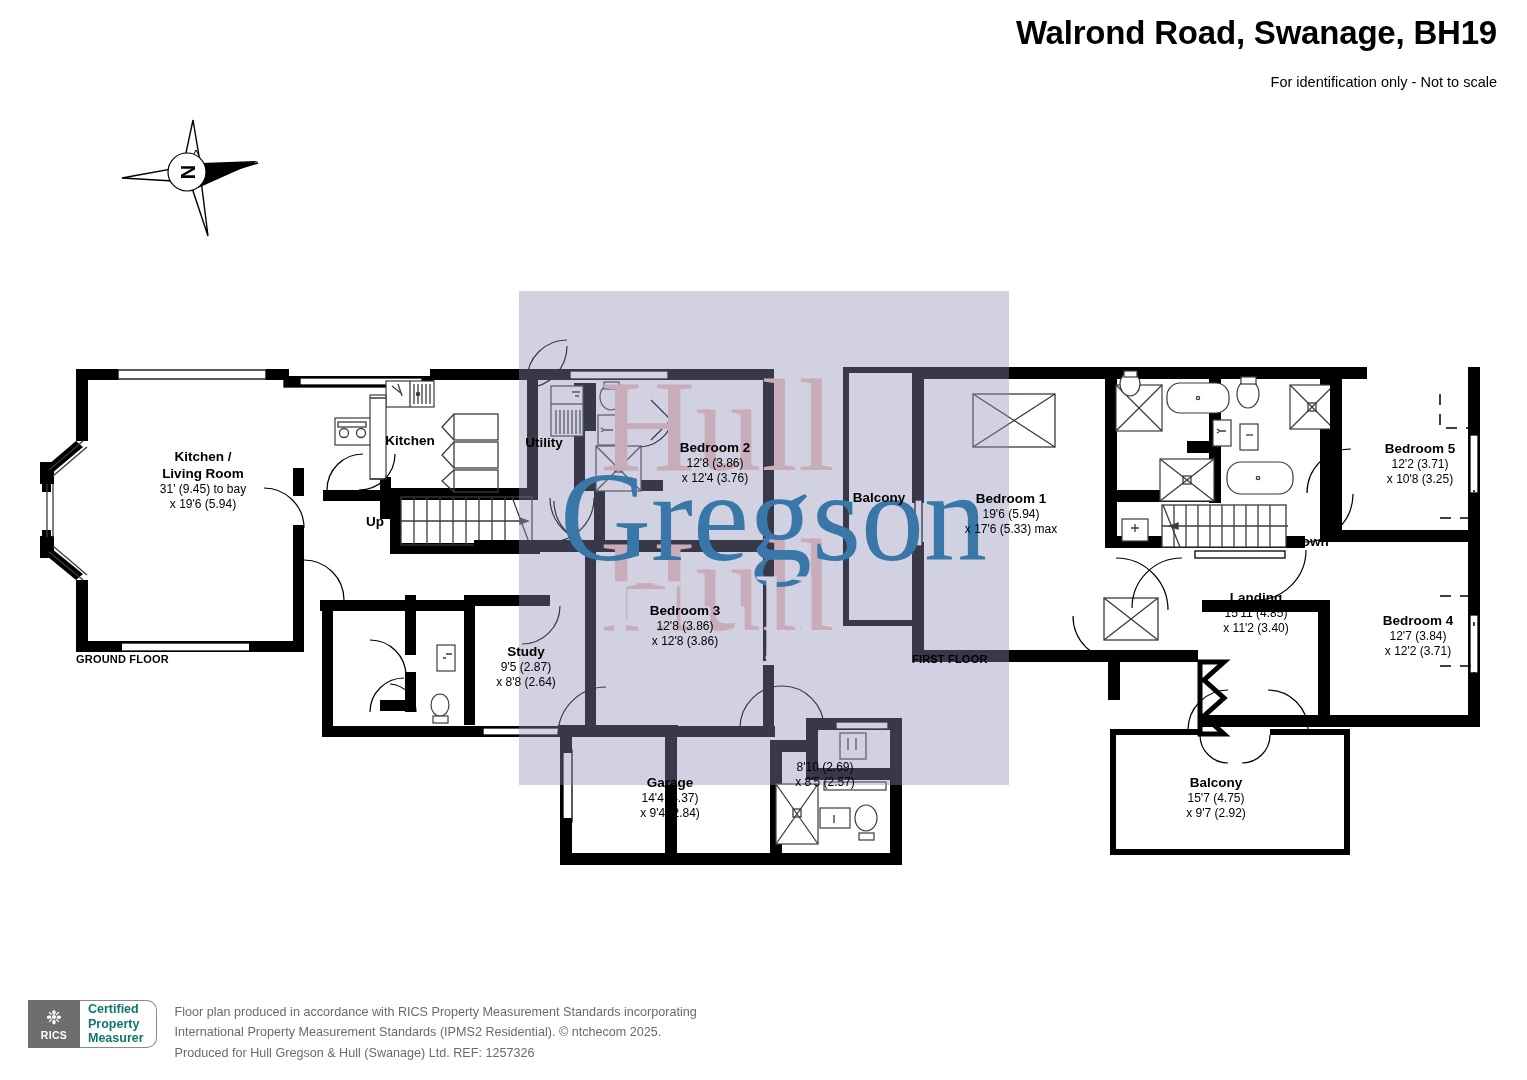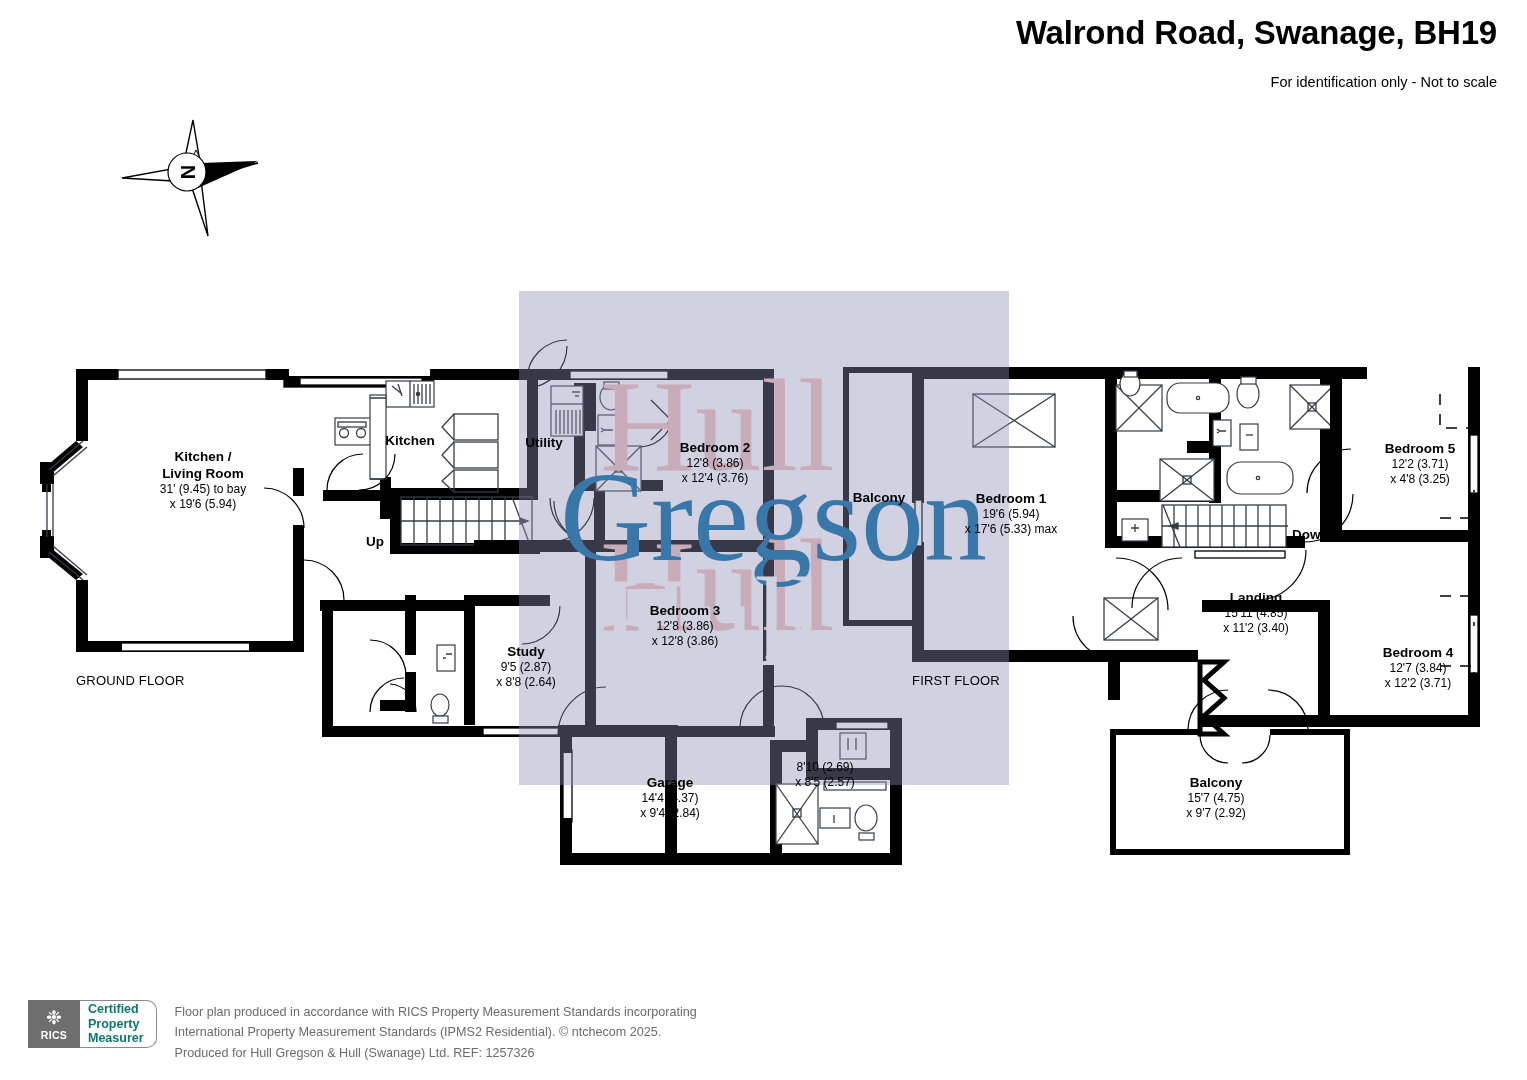--- a/index.html
+++ b/index.html
@@ -21,22 +21,22 @@
   .legend .cell{position:absolute;border:1px dashed #6f6f6f;box-sizing:border-box;}
   .legend .txt{position:absolute;inset:0;display:flex;flex-direction:column;
     align-items:center;justify-content:center;font-size:14.5px;font-weight:bold;
     line-height:1.22;text-align:center;}
 
   
   .lbl{position:absolute;text-align:center;line-height:1.26;
        font-size:13.5px;color:#000;white-space:nowrap;}
   .lbl .nm{font-weight:bold;font-size:13.5px;display:block;}
   .lbl .dm{display:block;font-size:12px;}
-  .floorlabel{position:absolute;font-size:13px;font-weight:normal;letter-spacing:0.2px;margin-top:20px;}
-  .minor{position:absolute;font-size:13.5px;font-weight:bold;margin-top:20px;}
+  .floorlabel{position:absolute;font-size:11px;font-weight:bold;letter-spacing:0.2px;}
+  .minor{position:absolute;font-size:13.5px;font-weight:bold;}
 
   
   .wm{position:absolute;left:560px;top:360px;width:470px;height:340px;
       pointer-events:none;user-select:none;}
   .wm .hull1{position:absolute;left:40px;top:0px;font-family:"Liberation Serif",serif;
      font-size:132px;color:#f2c2bd;line-height:1;font-weight:normal;}
   .wm .greg{position:absolute;left:0px;top:95px;font-family:"Liberation Serif",serif;
      font-size:126px;color:#0369a1;line-height:1;}
   .wm .hull2{position:absolute;left:40px;top:160px;font-family:"Liberation Serif",serif;
      font-size:132px;color:#f2c2bd;line-height:1;}
@@ -487,43 +487,43 @@
 
   <div class="lbl" style="left:931px;top:490px;width:160px;">
     <span class="nm">Bedroom 1</span>
     <span class="dm">19'6 (5.94)</span>
     <span class="dm">x 17'6 (5.33) max</span>
   </div>
 
   <div class="lbl" style="left:1350px;top:440px;width:140px;">
     <span class="nm">Bedroom 5</span>
     <span class="dm">12'2 (3.71)</span>
-    <span class="dm">x 4'8 (3.25)</span>
-  </div>
-
-  <div class="lbl" style="left:1348px;top:612px;width:140px;margin-top:32px;">
+    <span class="dm">x 10'8 (3.25)</span>
+  </div>
+
+  <div class="lbl" style="left:1348px;top:612px;width:140px;">
     <span class="nm">Bedroom 4</span>
     <span class="dm">12'7 (3.84)</span>
     <span class="dm">x 12'2 (3.71)</span>
   </div>
 
   <div class="lbl" style="left:1186px;top:589px;width:140px;">
     <span class="nm">Landing</span>
     <span class="dm">15'11 (4.85)</span>
     <span class="dm">x 11'2 (3.40)</span>
   </div>
 
   <div class="lbl" style="left:1152px;top:774px;width:128px;">
     <span class="nm">Balcony</span>
     <span class="dm">15'7 (4.75)</span>
     <span class="dm">x 9'7 (2.92)</span>
   </div>
 
   <div class="minor" style="left:366px;top:514px;">Up</div>
-  <div class="minor" style="left:1292px;top:507px;">Down</div>
+  <div class="minor" style="left:1292px;top:534px;">Down</div>
 
   <div class="floorlabel" style="left:76px;top:653px;">GROUND FLOOR</div>
   <div class="floorlabel" style="left:912px;top:653px;">FIRST FLOOR</div>
 
   <div class="footer">
     <div class="rics-badge">
       <div class="rics-sq">
         <span class="mark">❉</span>
         <span class="wd">RICS</span>
       </div>

